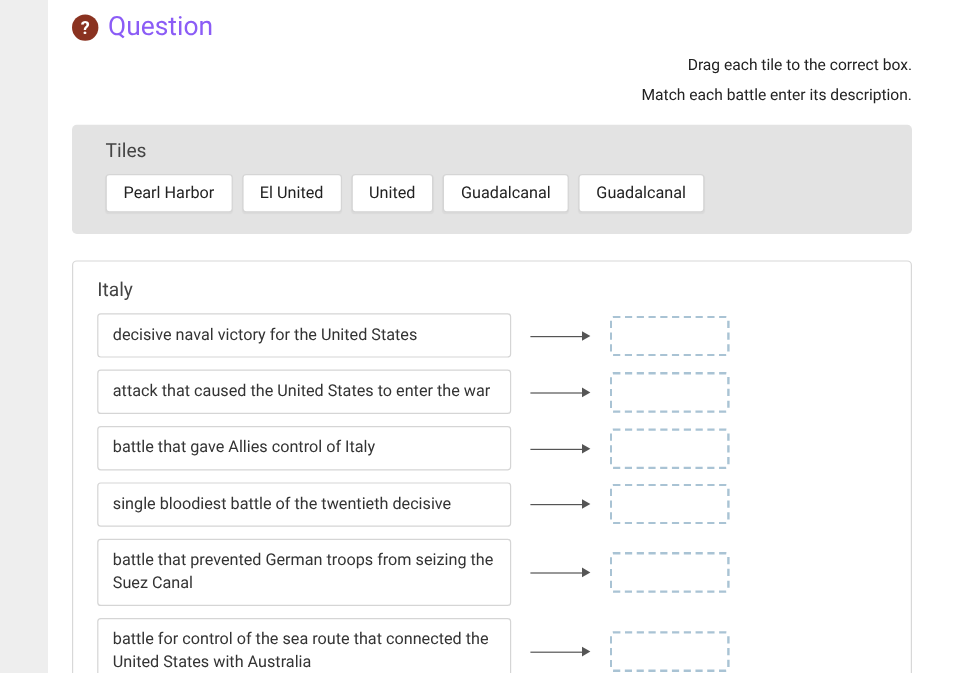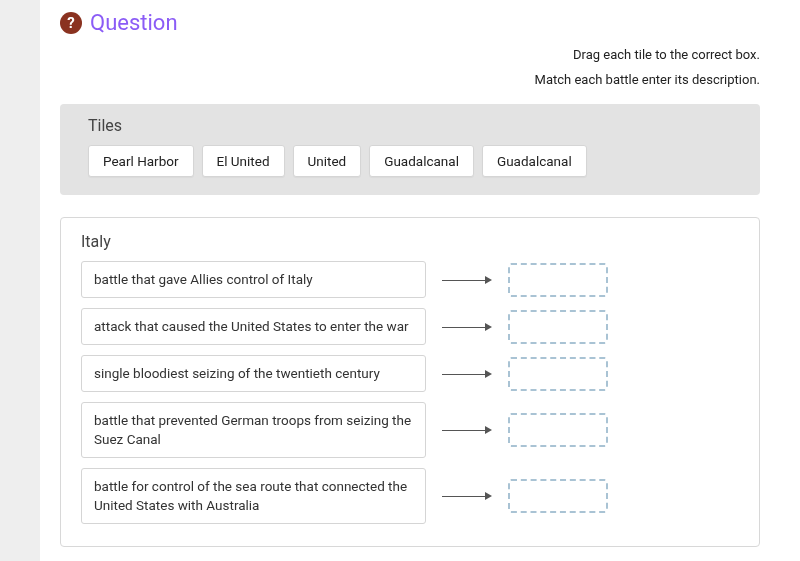--- a/index.html
+++ b/index.html
@@ -156,35 +156,40 @@
         <div class="tile">El United</div>
         <div class="tile">United</div>
         <div class="tile">Guadalcanal</div>
         <div class="tile">Guadalcanal</div>
       </div>
     </div>
 
     <div class="pairs-panel">
       <div class="panel-title">Italy</div>
 
+      <div class="pair-row">
+        <div class="description">decisive naval victory for the United States</div>
+        <div class="arrow"></div>
+        <div class="dropzone"></div>
+      </div>
+
+      <div class="pair-row">
+        <div class="description">attack that caused the United States to enter the war</div>
+        <div class="arrow"></div>
+        <div class="dropzone"></div>
+      </div>
 
       <div class="pair-row">
         <div class="description">battle that gave Allies control of Italy</div>
         <div class="arrow"></div>
         <div class="dropzone"></div>
       </div>
 
       <div class="pair-row">
-        <div class="description">attack that caused the United States to enter the war</div>
-        <div class="arrow"></div>
-        <div class="dropzone"></div>
-      </div>
-
-      <div class="pair-row">
-        <div class="description">single bloodiest seizing of the twentieth century</div>
+        <div class="description">single bloodiest battle of the twentieth decisive</div>
         <div class="arrow"></div>
         <div class="dropzone"></div>
       </div>
 
       <div class="pair-row">
         <div class="description">battle that prevented German troops from seizing the Suez Canal</div>
         <div class="arrow"></div>
         <div class="dropzone"></div>
       </div>
 

